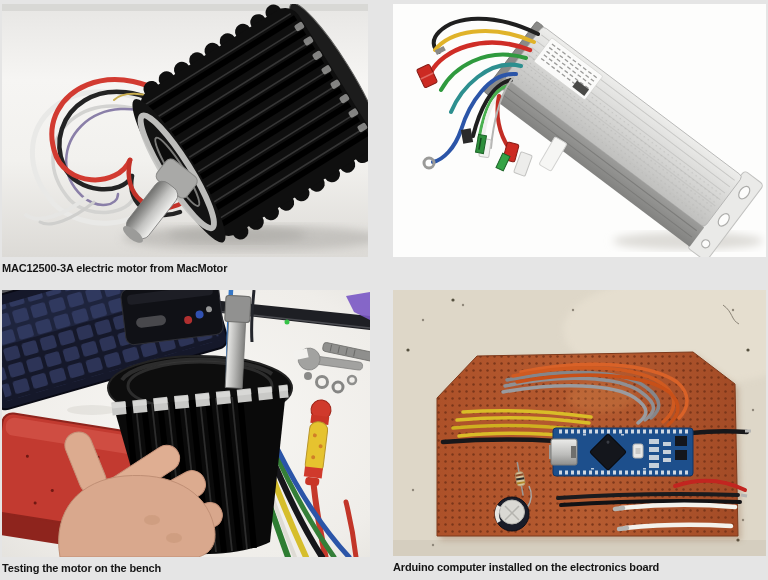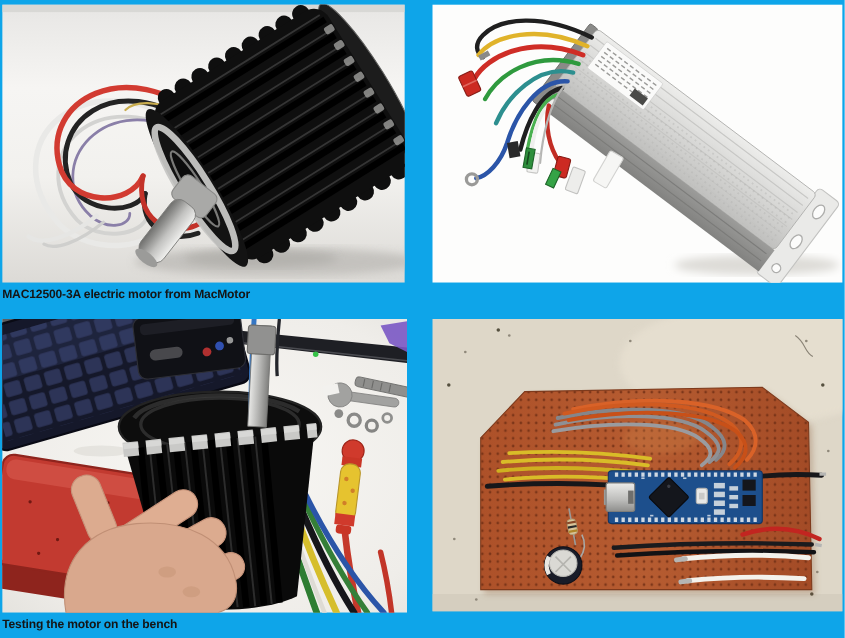--- a/index.html
+++ b/index.html
@@ -1,16 +1,16 @@
 <!DOCTYPE html>
 <html><head>
 <meta charset="utf-8">
 <style>
   html,body{margin:0;padding:0;background:#ffffff;}
-  .page{position:relative;width:768px;height:580px;background:#0ea5e9;overflow:hidden;
+  .page{position:relative;width:768px;height:580px;background:#e5e5e5;overflow:hidden;
         font-family:"Liberation Sans",sans-serif;}
   figure.fig{position:absolute;margin:0;padding:0;}
   .photo{display:block;line-height:0;}
   .photo svg{display:block;}
   figcaption{font-weight:700;font-size:11px;letter-spacing:-0.15px;color:#151515;
              margin-top:5px;white-space:nowrap;}
   #f1{left:2px;top:4px;width:366px;}
   #f2{left:393px;top:4px;width:373px;}
   #f3{left:2px;top:290px;width:425px;}
   #f4{left:393px;top:290px;width:373px;}
@@ -490,15 +490,16 @@
             <rect x="190" y="144" width="3" height="1.5"></rect>
               <rect x="198" y="178" width="3" height="1.5"></rect>
             <rect x="228" y="144" width="3" height="1.5"></rect>
               <rect x="250" y="178" width="3" height="1.5"></rect>
           </g>
         </g>
         <line x1="352" y1="141" x2="358" y2="141" stroke="#b5b5b3" stroke-width="3"></line>
         <line x1="348" y1="205" x2="354" y2="206" stroke="#b5b5b3" stroke-width="3"></line>
       </svg>
     </div>
+    <figcaption>Arduino computer installed on the electronics board</figcaption>
   </figure>
 
 </div>
 
 </body></html>

